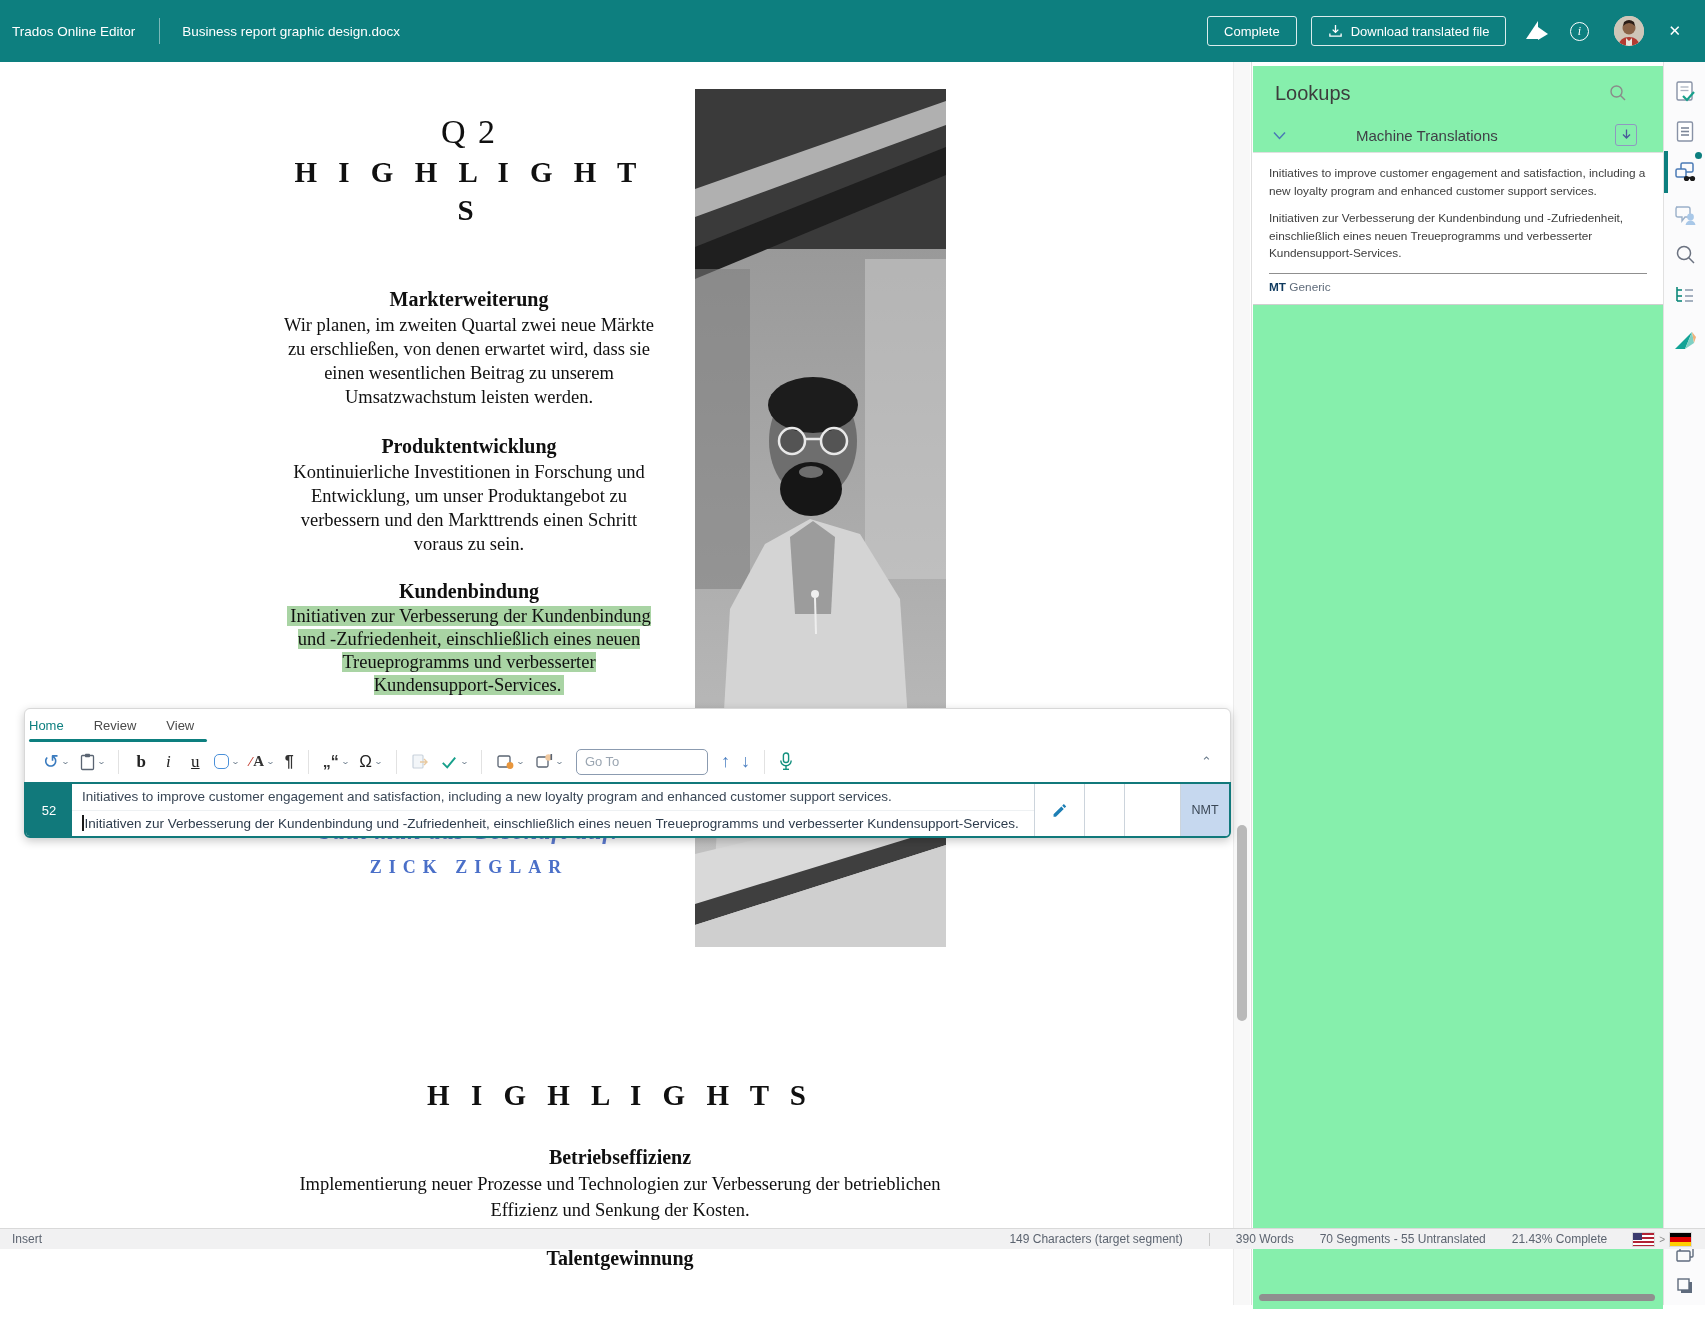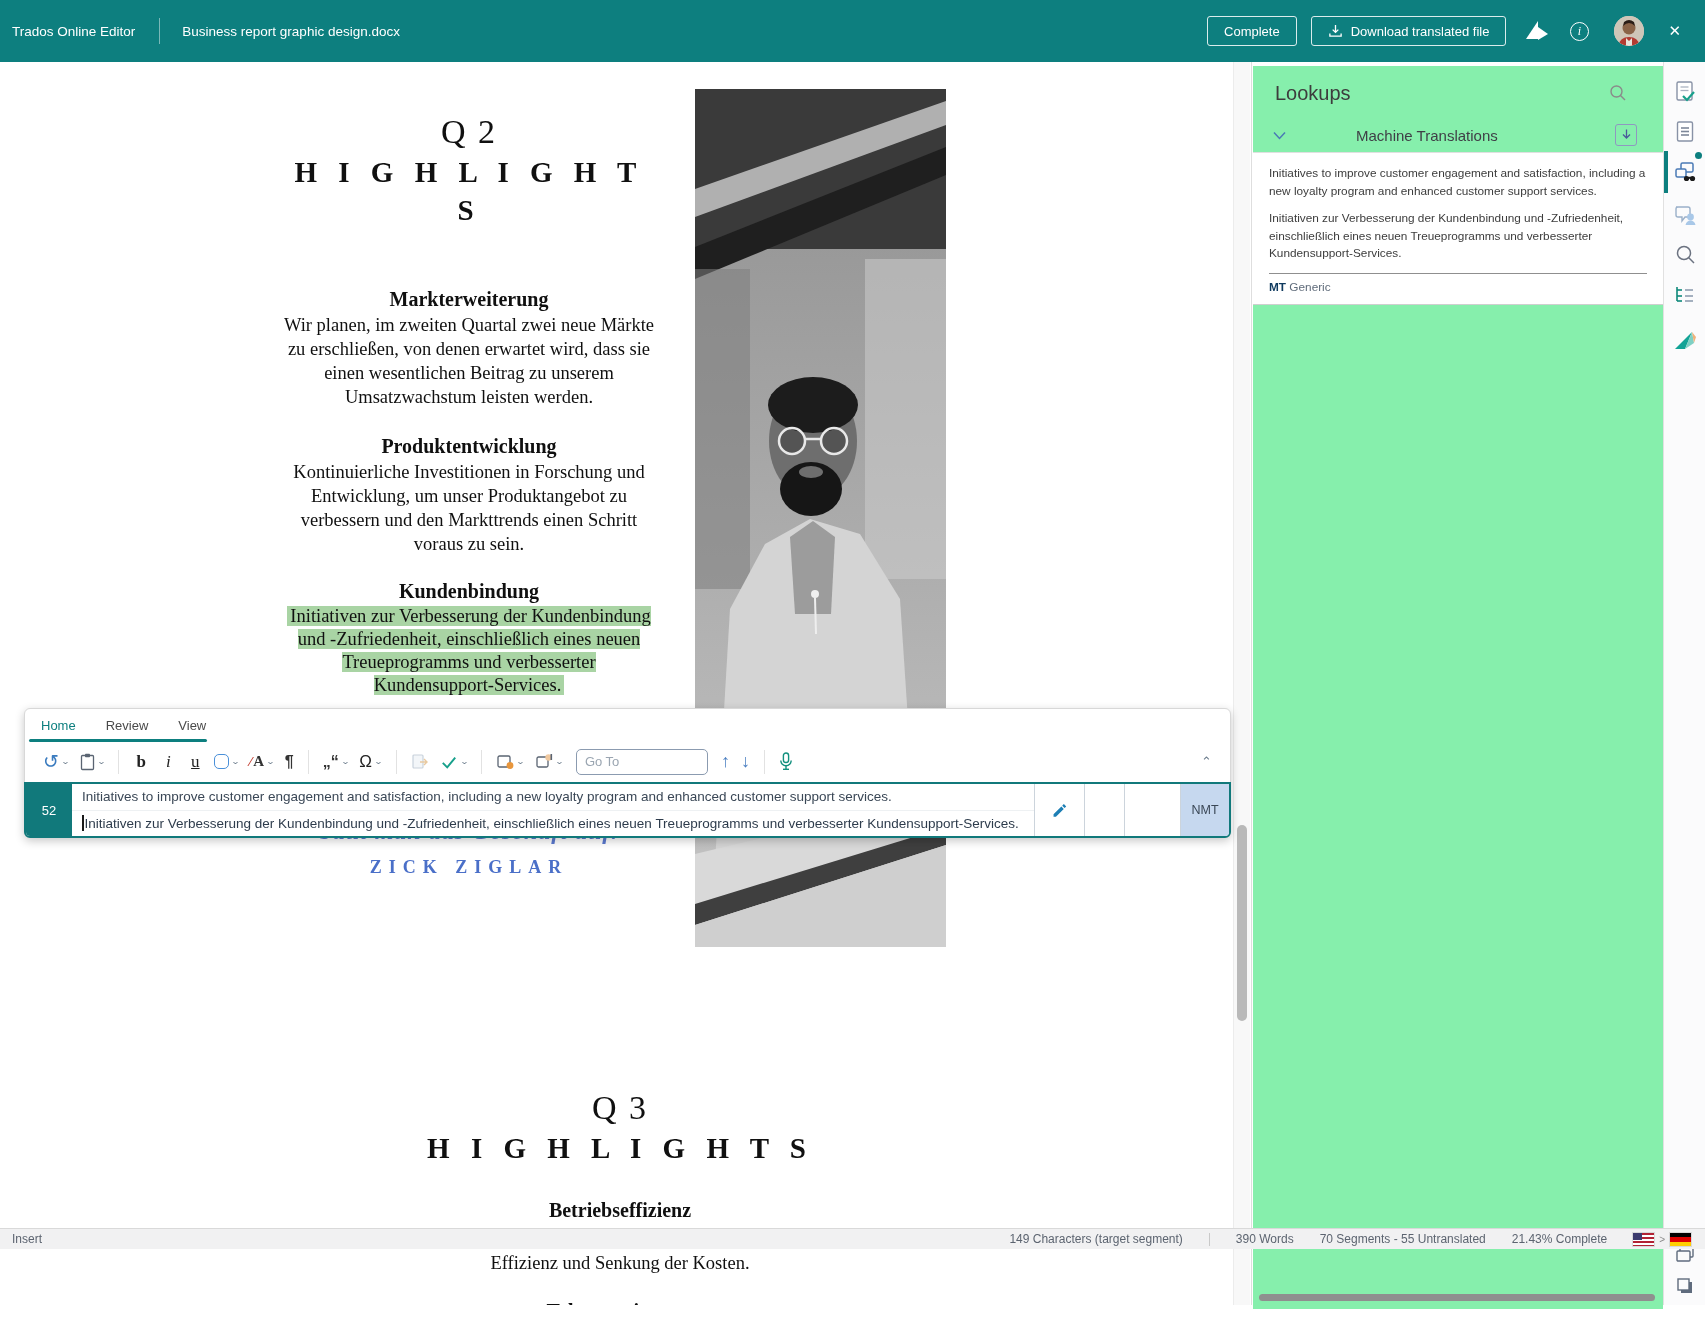--- a/index.html
+++ b/index.html
@@ -39,21 +39,21 @@
   .quote-author { position:absolute; left:283px; top:795px; width:372px; text-align:center; font-family:"Liberation Serif",serif; font-weight:bold; font-size:18px; letter-spacing:7px; color:#4a6fc8; }
 
   .photo { position:absolute; left:695px; top:27px; width:251px; height:858px; }
 
   
   .v-scroll { position:absolute; right:1px; top:0; width:17px; height:1243px; background:#f8f8f8; border-left:1px solid #ececec; }
   .v-thumb { position:absolute; left:3px; top:763px; width:10px; height:196px; background:#b9b9b9; border-radius:5px; }
 
   
   .panel { position:absolute; left:24px; top:646px; width:1207px; height:130px; background:#fff; border:1px solid #d8d8d8; border-radius:6px; box-shadow:0 3px 10px rgba(0,0,0,.22); z-index:5; }
-  .tabs { position:relative; height:32px; display:flex; align-items:center; gap:30px; padding-left:16px; font-size:13px; color:#4a4a4a; }
+  .tabs { position:relative; height:32px; display:flex; align-items:center; gap:30px; padding-left:4px; font-size:13px; color:#4a4a4a; }
   .tab { cursor:pointer; }
   .tab.active { color:#0d7f7f; }
   .tab-underline { position:absolute; left:4px; top:30px; width:178px; height:3px; background:#0d7f7f; border-radius:2px; }
   .tools { height:41px; display:flex; align-items:center; padding:0 10px 0 14px; gap:3px; }
   .tool { display:flex; align-items:center; height:28px; padding:0 4px; border-radius:3px; cursor:pointer; }
   .chev { font-size:8px; color:#708090; margin-left:3px; transform:scaleX(1.4); }
   .tdiv { width:1px; height:24px; background:#e2e2e2; margin:0 7px; }
   .g-undo { font-size:19px; color:#3a7bbf; line-height:1; }
   .g-biu { font-family:"Liberation Serif",serif; font-size:17px; color:#222; width:16px; text-align:center; }
   .g-i { font-style:italic; }
@@ -199,21 +199,20 @@
         <div class="doc-h" style="margin-top:24px">Produktentwicklung</div>
         <div class="doc-p">Kontinuierliche Investitionen in Forschung und Entwicklung, um unser Produktangebot zu verbessern und den Markttrends einen Schritt voraus zu sein.</div>
         <div class="doc-h" style="margin-top:22px">Kundenbindung</div>
         <div class="doc-p" style="line-height:23px"><span class="hl">Initiativen zur Verbesserung der Kundenbindung und -Zufriedenheit, einschließlich eines neuen Treueprogramms und verbesserter Kundensupport-Services.</span></div>
       </div>
 
       <div class="quote-line">baut man das Geschäft auf.</div>
       <div class="quote-author">ZICK ZIGLAR</div>
 
       <div class="q3col doc-serif">
-        <div class="q-title">Q 3</div>
         <div class="q-sub">H I G H L I G H T S</div>
         <div class="doc-h" style="margin-top:30px">Betriebseffizienz</div>
         <div class="doc-p">Implementierung neuer Prozesse und Technologien zur Verbesserung der betrieblichen Effizienz und Senkung der Kosten.</div>
         <div class="doc-h" style="margin-top:22px">Talentgewinnung</div>
       </div>
 
       <div class="panel">
         <div class="tabs">
           <span class="tab active">Home</span>
           <span class="tab">Review</span>

